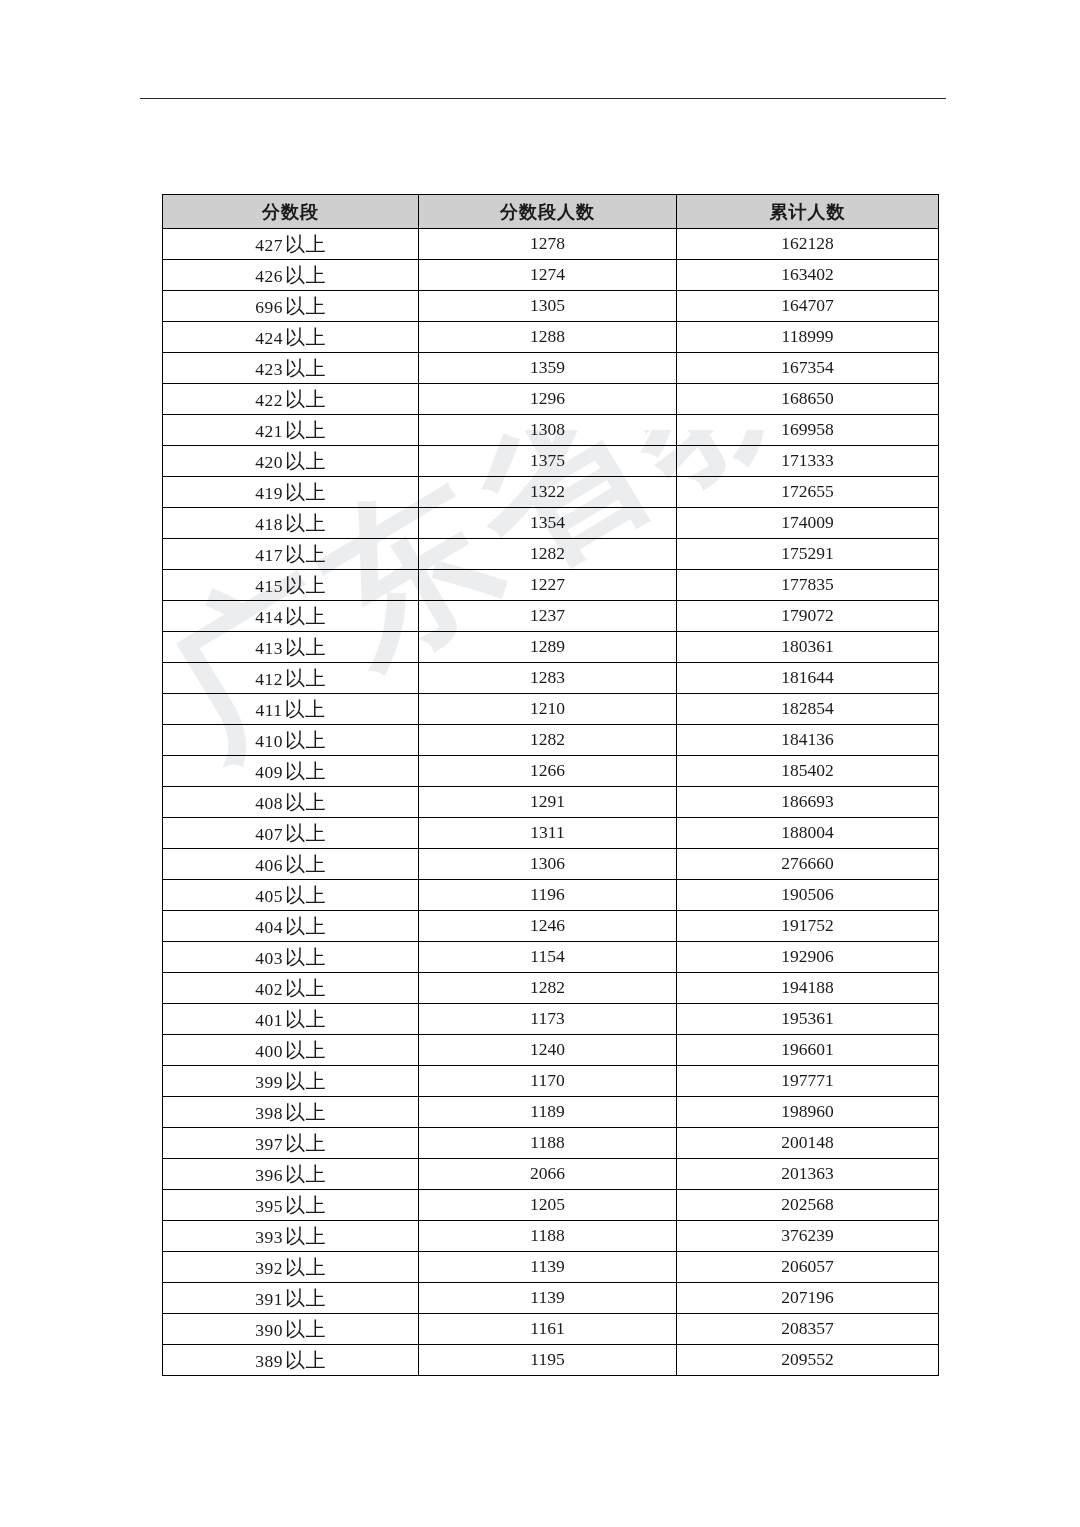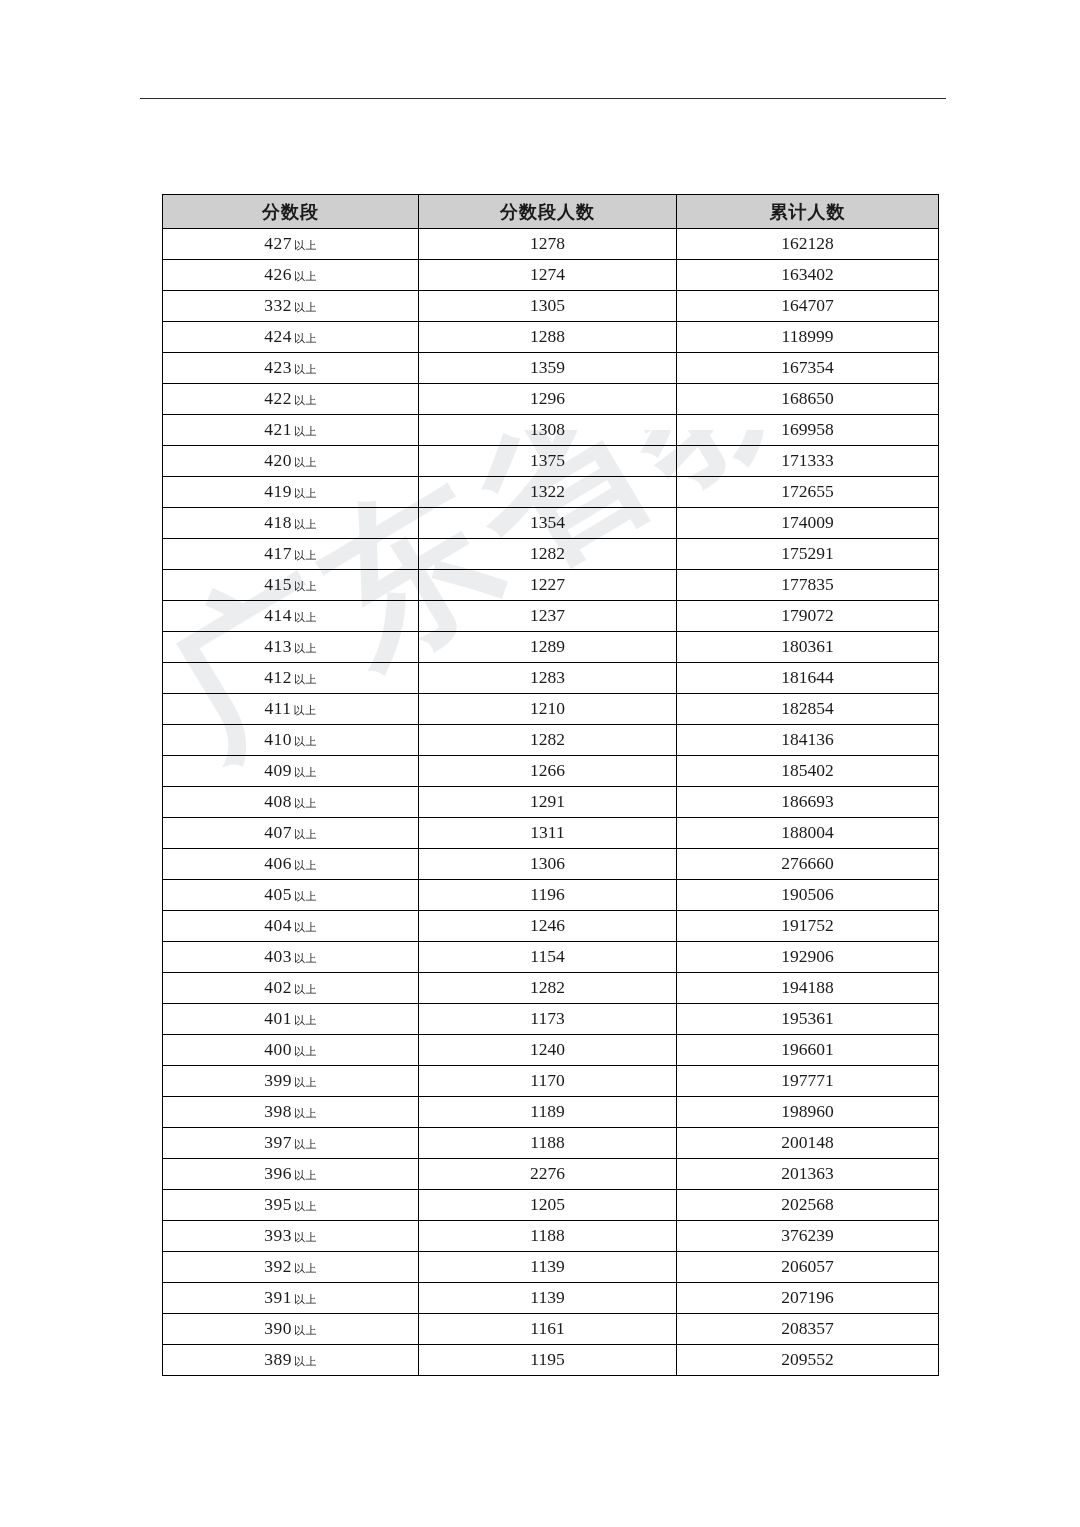--- a/index.html
+++ b/index.html
@@ -87,21 +87,21 @@
   table.score-table td {
     position: relative;
     background: transparent;
   }
   .seg-label {
     font-family: "Liberation Serif", serif;
     letter-spacing: 0.5px;
   }
   .seg-label .cn {
     font-family: "DejaVu Serif", serif;
-    font-size: 11px;
+    font-size: 20px;
     margin-left: 2px;
   }
   table.score-table tbody tr {
     background: rgba(255,255,255,0.0);
   }
 </style>
 </head>
 <body>
 
 <div class="page">
@@ -131,21 +131,21 @@
             <td><span class="seg-label"><span>427</span><span class="cn">以上</span></span></td>
             <td>1278</td>
             <td>162128</td>
           </tr>
           <tr>
             <td><span class="seg-label"><span>426</span><span class="cn">以上</span></span></td>
             <td>1274</td>
             <td>163402</td>
           </tr>
           <tr>
-            <td><span class="seg-label"><span>332</span><span class="cn">以上</span></span></td>
+            <td><span class="seg-label"><span>696</span><span class="cn">以上</span></span></td>
             <td>1305</td>
             <td>164707</td>
           </tr>
           <tr>
             <td><span class="seg-label"><span>424</span><span class="cn">以上</span></span></td>
             <td>1288</td>
             <td>118999</td>
           </tr>
           <tr>
             <td><span class="seg-label"><span>423</span><span class="cn">以上</span></span></td>
@@ -272,21 +272,21 @@
             <td>1189</td>
             <td>198960</td>
           </tr>
           <tr>
             <td><span class="seg-label"><span>397</span><span class="cn">以上</span></span></td>
             <td>1188</td>
             <td>200148</td>
           </tr>
           <tr>
             <td><span class="seg-label"><span>396</span><span class="cn">以上</span></span></td>
-            <td>2276</td>
+            <td>2066</td>
             <td>201363</td>
           </tr>
           <tr>
             <td><span class="seg-label"><span>395</span><span class="cn">以上</span></span></td>
             <td>1205</td>
             <td>202568</td>
           </tr>
           <tr>
             <td><span class="seg-label"><span>393</span><span class="cn">以上</span></span></td>
             <td>1188</td>

